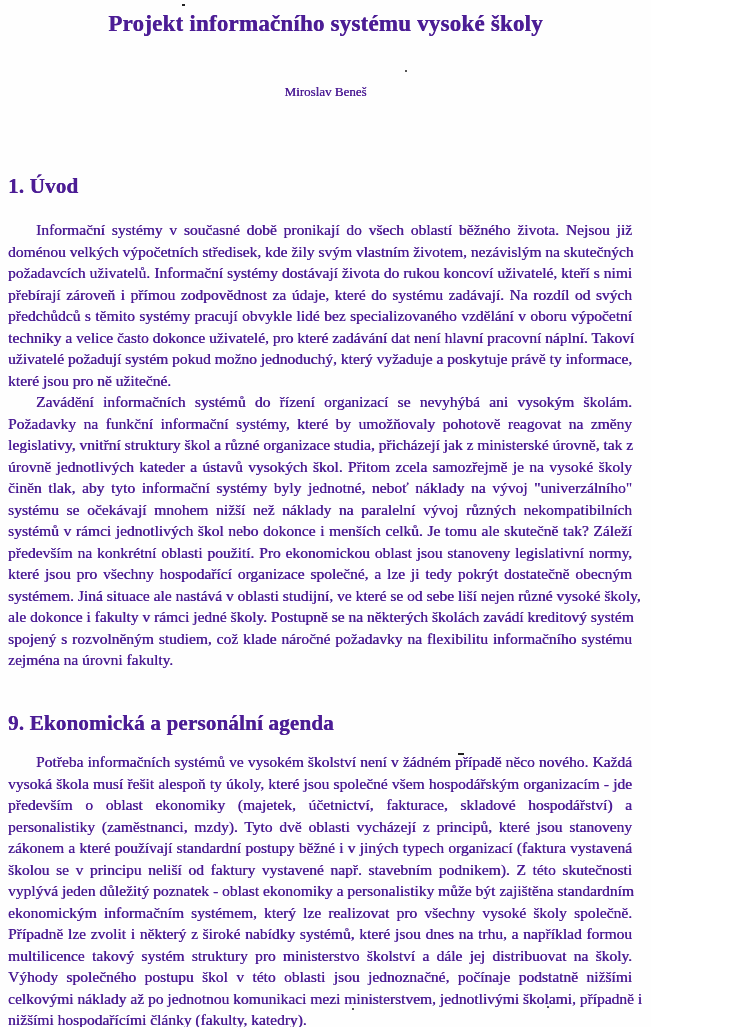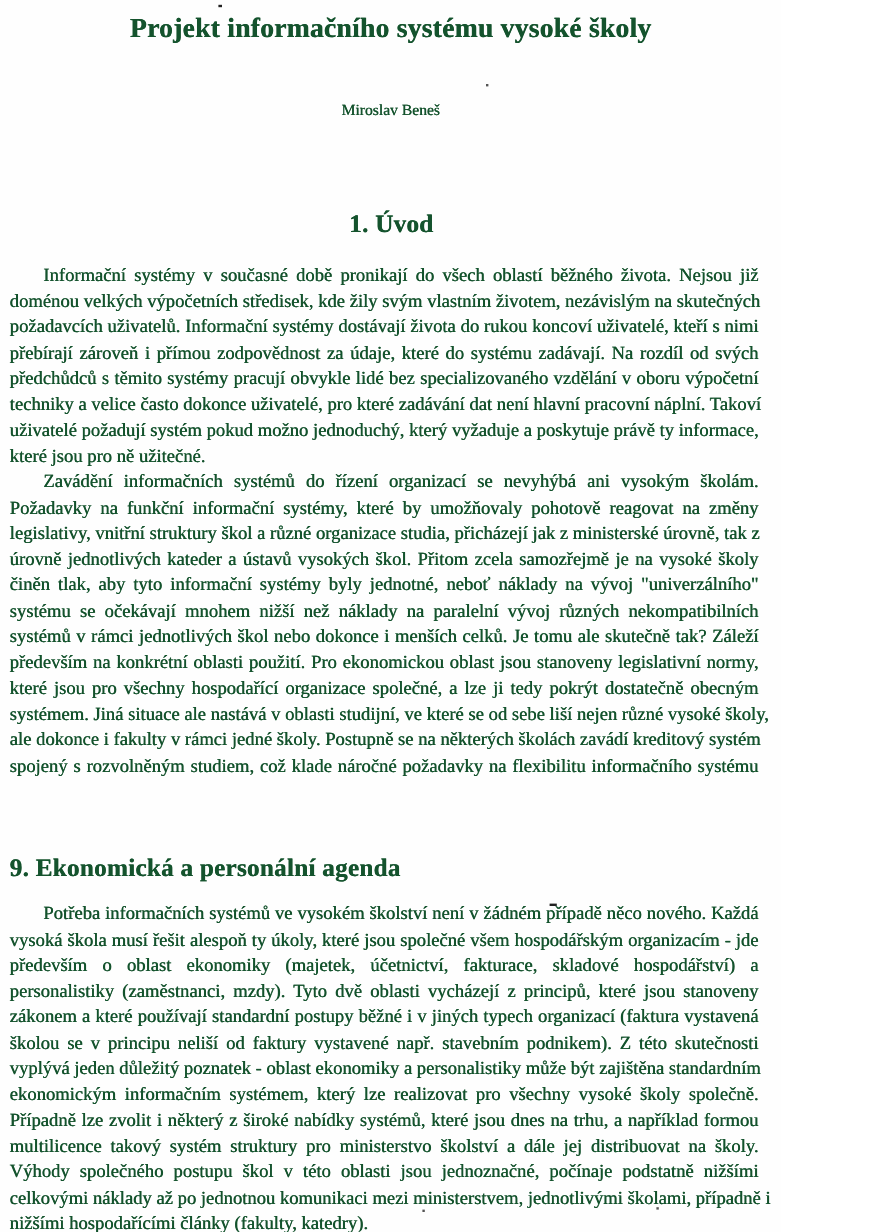--- a/index.html
+++ b/index.html
@@ -7,21 +7,21 @@
     padding: 0;
     background: #ffffff;
   }
   .page {
     position: relative;
     width: 651px;
     height: 1027px;
     background: #fefefe;
     overflow: hidden;
     font-family: "Liberation Serif", "DejaVu Serif", serif;
-    color: #14532d;
+    color: #4c1d95;
     text-shadow: 0.35px 0 0 currentColor; 
     text-decoration: underline;
   }
   .doc-title {
     position: absolute;
     top: 10px;
     left: 0;
     right: 0;
     text-align: center;
     font-size: 23px;
@@ -40,21 +40,21 @@
   }
   .section-heading {
     position: absolute;
     left: 8px;
     right: 7px;
     font-size: 21px;
     font-weight: bold;
     line-height: 1.1;
     letter-spacing: 0.2px;
   }
-  .heading-1 { top: 175px; text-align: center; }
+  .heading-1 { top: 175px; }
   .heading-2 { top: 712px; }
   .textblock {
     position: absolute;
     left: 8px;
     right: 19px;
     font-size: 15.5px;
   }
   .body-1 { top: 219px; }
   .body-2 { top: 751px; }
   .line {
@@ -97,20 +97,21 @@
       <div class="line">legislativy, vnitřní struktury škol a různé organizace studia, přicházejí jak z ministerské úrovně, tak z</div>
       <div class="line">úrovně jednotlivých kateder a ústavů vysokých škol. Přitom zcela samozřejmě je na vysoké školy</div>
       <div class="line">činěn tlak, aby tyto informační systémy byly jednotné, neboť náklady na vývoj "univerzálního"</div>
       <div class="line">systému se očekávají mnohem nižší než náklady na paralelní vývoj různých nekompatibilních</div>
       <div class="line">systémů v rámci jednotlivých škol nebo dokonce i menších celků. Je tomu ale skutečně tak? Záleží</div>
       <div class="line">především na konkrétní oblasti použití. Pro ekonomickou oblast jsou stanoveny legislativní normy,</div>
       <div class="line">které jsou pro všechny hospodařící organizace společné, a lze ji tedy pokrýt dostatečně obecným</div>
       <div class="line">systémem. Jiná situace ale nastává v oblasti studijní, ve které se od sebe liší nejen různé vysoké školy,</div>
       <div class="line">ale dokonce i fakulty v rámci jedné školy. Postupně se na některých školách zavádí kreditový systém</div>
       <div class="line">spojený s rozvolněným studiem, což klade náročné požadavky na flexibilitu informačního systému</div>
+      <div class="line plast">zejména na úrovni fakulty.</div>
     </div>
 
   <div class="section-heading heading-2">9. Ekonomická a personální agenda</div>
 
   <div class="textblock body-2">
       <div class="line pfirst">Potřeba informačních systémů ve vysokém školství není v žádném případě něco nového. Každá</div>
       <div class="line">vysoká škola musí řešit alespoň ty úkoly, které jsou společné všem hospodářským organizacím - jde</div>
       <div class="line">především o oblast ekonomiky (majetek, účetnictví, fakturace, skladové hospodářství) a</div>
       <div class="line">personalistiky (zaměstnanci, mzdy). Tyto dvě oblasti vycházejí z principů, které jsou stanoveny</div>
       <div class="line">zákonem a které používají standardní postupy běžné i v jiných typech organizací (faktura vystavená</div>

